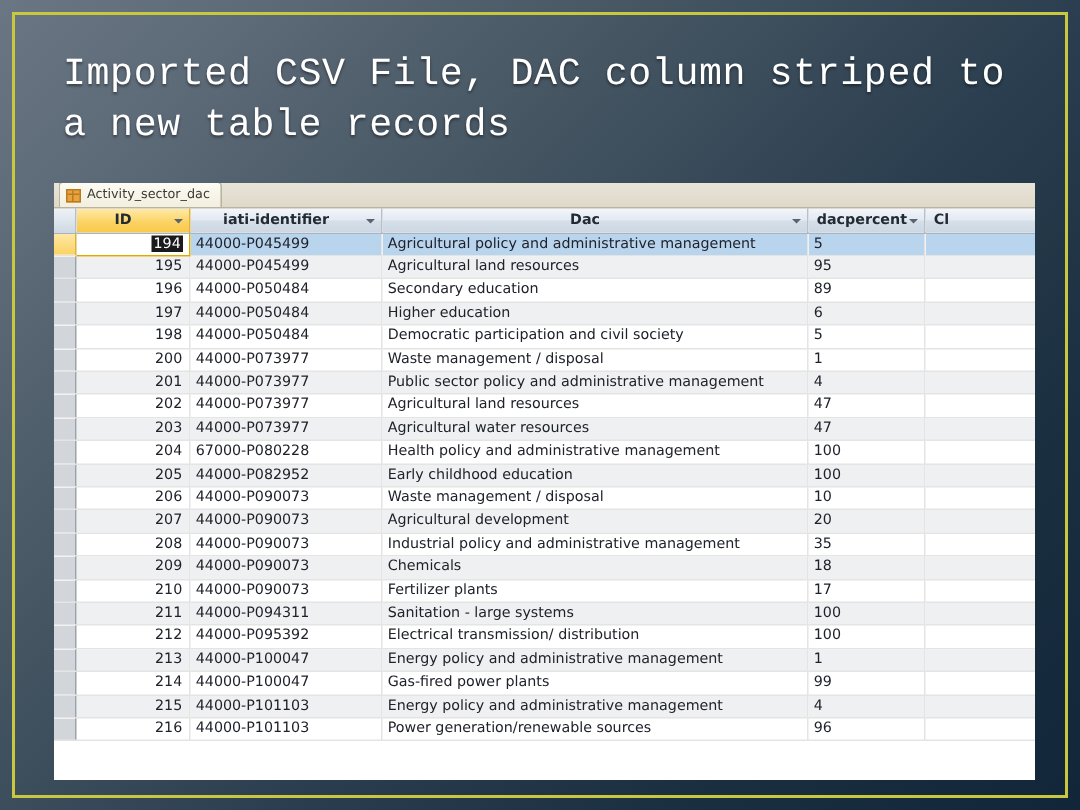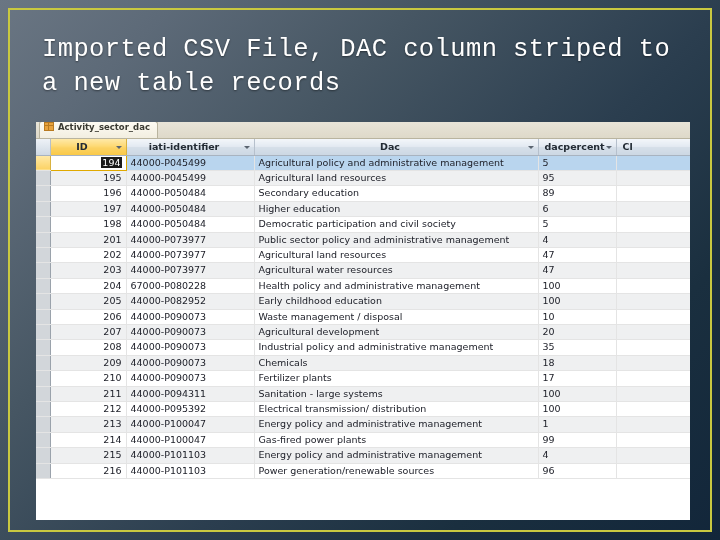--- a/index.html
+++ b/index.html
@@ -65,30 +65,30 @@
     height: 17px;
     background: linear-gradient(to bottom, #e8e4d8 0%, #ded9c9 100%);
     border-bottom: 1px solid #b9b49f;
     display: flex;
     align-items: flex-end;
     padding-left: 3px;
     box-sizing: border-box;
   }
   .doc-tab {
     display: flex;
-    align-items: flex-start;
+    align-items: center;
     gap: 4px;
     height: 16px;
     padding: 0 7px 0 4px;
     background: linear-gradient(to bottom, #fdfbf3 0%, #f2eee0 100%);
     border: 1px solid #b9b49f;
     border-bottom: none;
     border-radius: 3px 3px 0 0;
     font-size: 8.5px;
-    font-weight: bold;
+    font-weight: normal;
     color: #3a3a32;
     white-space: nowrap;
   }
   .tab-icon {
     width: 10px;
     height: 9px;
     background: #e8a33d;
     border: 1px solid #b97a20;
     box-sizing: border-box;
     position: relative;
@@ -288,20 +288,28 @@
             <td class=""></td>
           </tr>
           <tr class="odd">
             <td class="sel-cell"></td>
             <td class="id-cell">198</td>
             <td class="">44000-P050484</td>
             <td class="">Democratic participation and civil society</td>
             <td class="pct-cell">5</td>
             <td class=""></td>
           </tr>
+          <tr class="odd">
+            <td class="sel-cell"></td>
+            <td class="id-cell">200</td>
+            <td class="">44000-P073977</td>
+            <td class="">Waste management / disposal</td>
+            <td class="pct-cell">1</td>
+            <td class=""></td>
+          </tr>
           <tr class="even">
             <td class="sel-cell"></td>
             <td class="id-cell">201</td>
             <td class="">44000-P073977</td>
             <td class="">Public sector policy and administrative management</td>
             <td class="pct-cell">4</td>
             <td class=""></td>
           </tr>
           <tr class="odd">
             <td class="sel-cell"></td>

